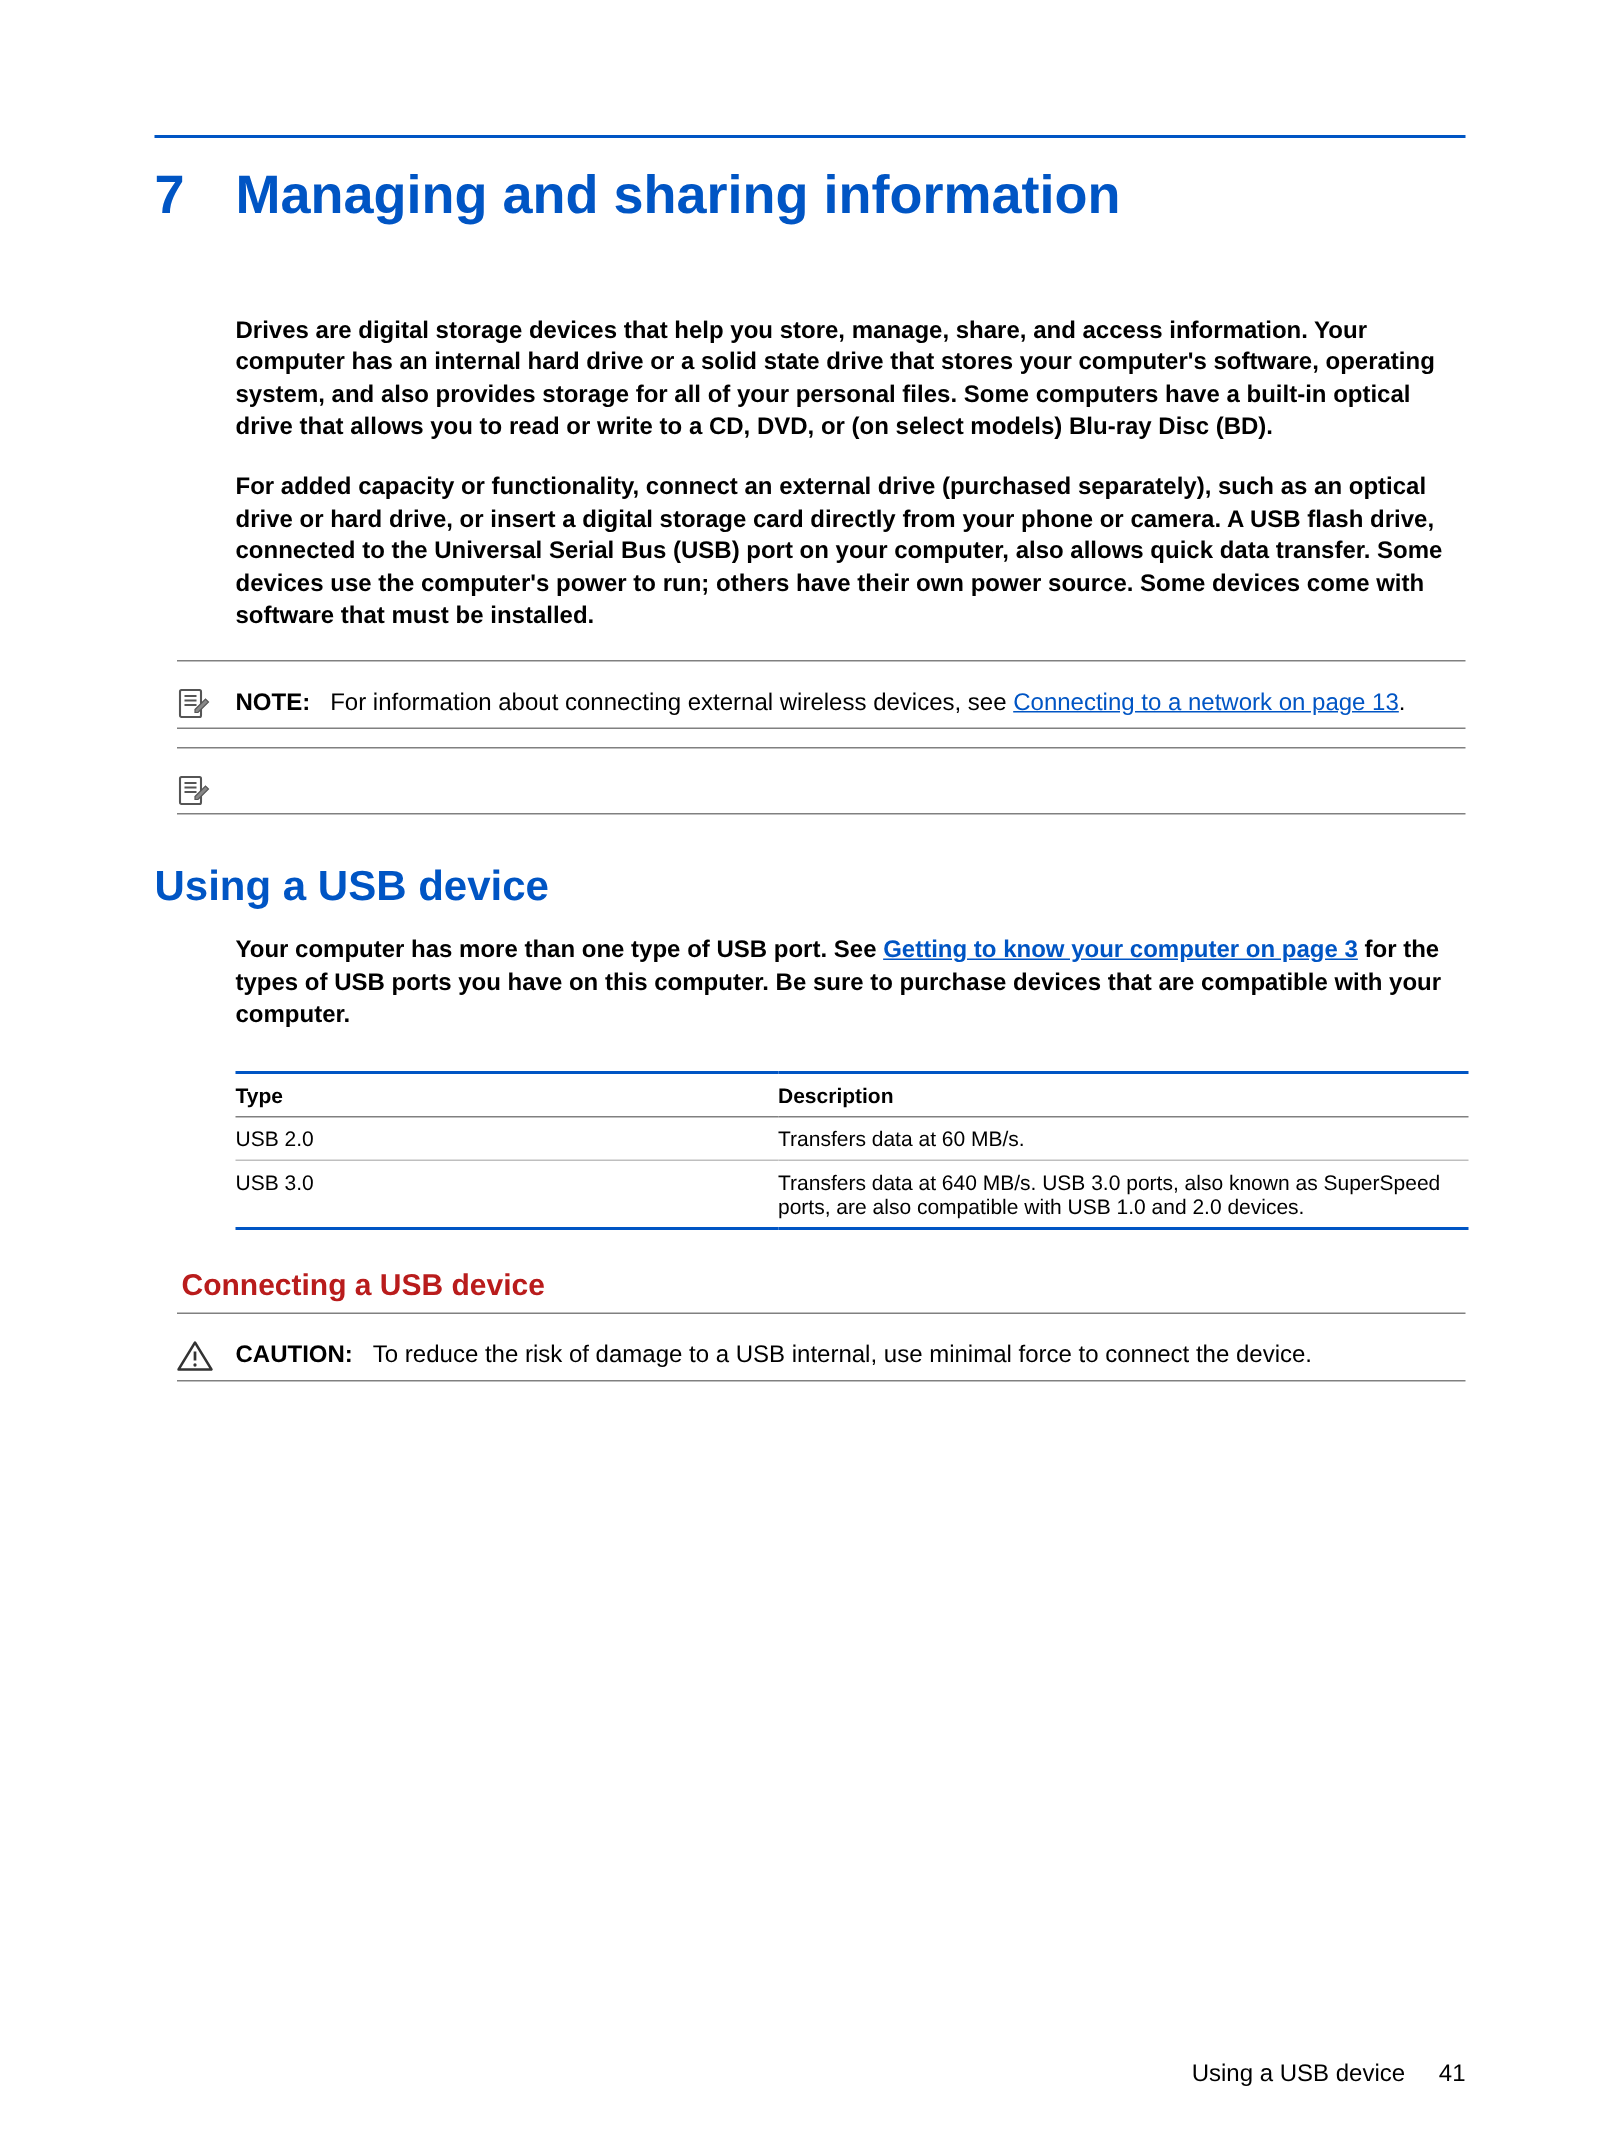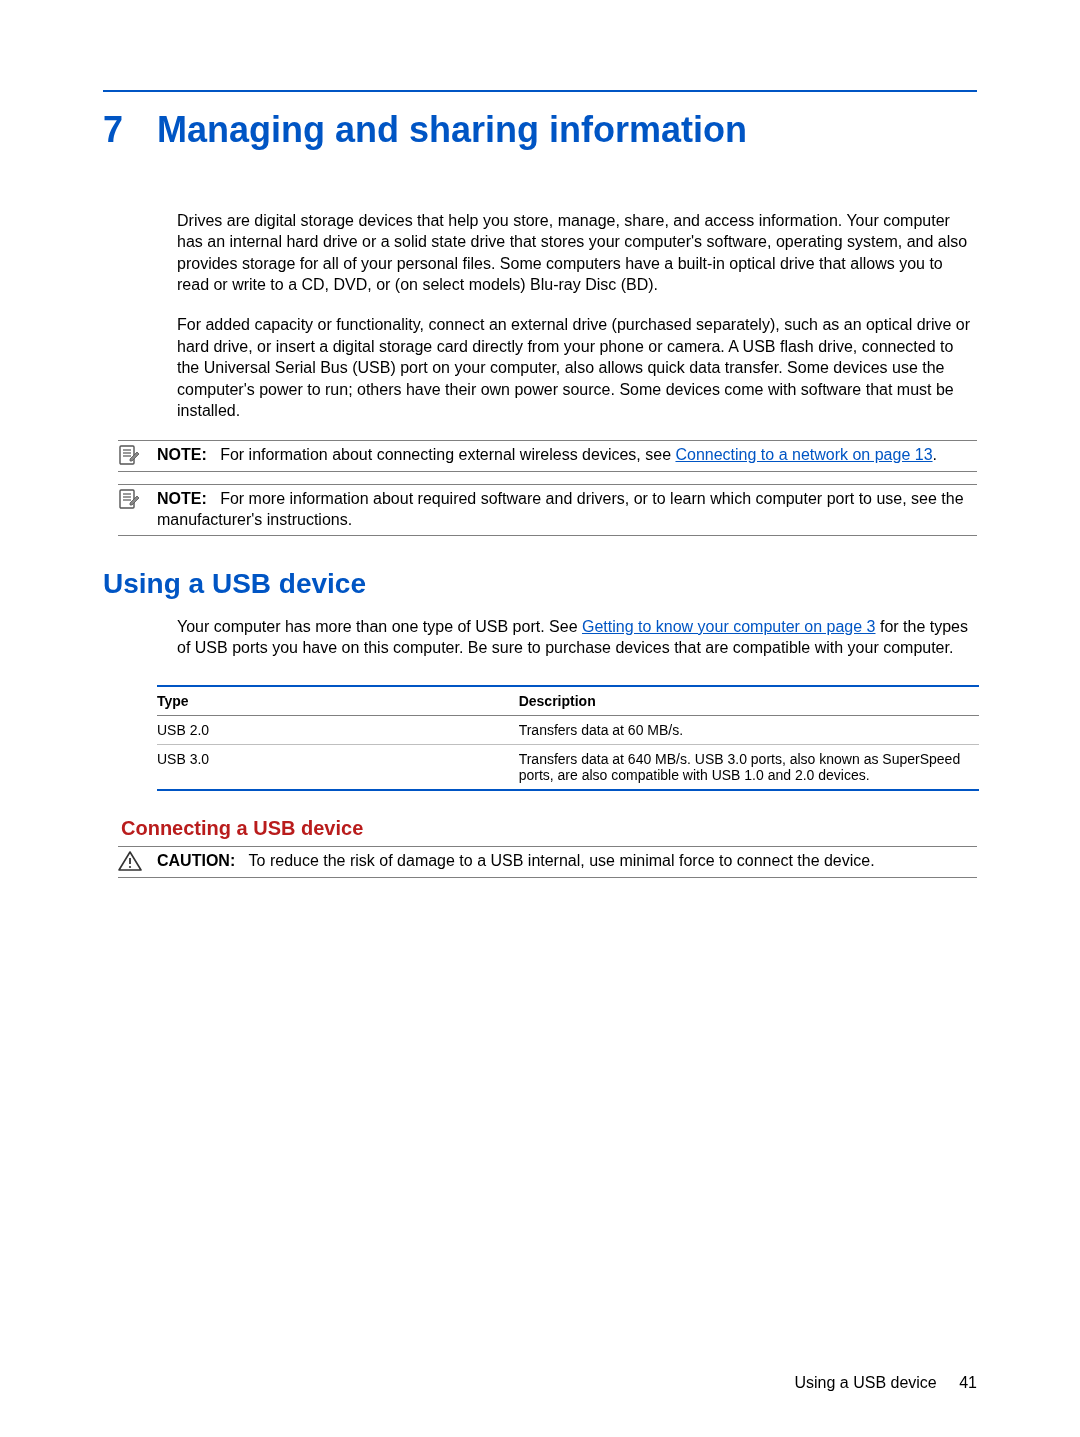--- a/index.html
+++ b/index.html
@@ -33,30 +33,31 @@
     width: 54px;
     flex-shrink: 0;
     line-height: 1.1;
   }
   .chapter-title {
     font-size: 36px;
     line-height: 1.1;
     text-align: right;
   }
   .body-text {
-    margin-left: 74px;
+    margin-left: 54px;
     margin-bottom: 18px;
     line-height: 1.35;
+    font-weight: bold;
   }
   .note-block, .caution-block {
     margin-left: 15px;
     margin-bottom: 12px;
     border-top: 1px solid #808080;
     border-bottom: 1px solid #808080;
-    padding: 3px 0 4px 0;
+    padding: 17px 0 4px 0;
     display: flex;
     align-items: flex-start;
     line-height: 1.35;
   }
   .note-icon, .caution-icon {
     width: 39px;
     flex-shrink: 0;
     text-align: left;
     padding-top: 1px;
   }
@@ -155,23 +156,20 @@
 
   <div class="note-block">
     <div class="note-icon">
       <svg width="22" height="20" viewBox="0 0 22 20">
         <rect x="2" y="1" width="14" height="18" rx="1" fill="none" stroke="#555" stroke-width="1.4"></rect>
         <line x1="5" y1="5" x2="13" y2="5" stroke="#555" stroke-width="1.2"></line>
         <line x1="5" y1="8" x2="13" y2="8" stroke="#555" stroke-width="1.2"></line>
         <line x1="5" y1="11" x2="13" y2="11" stroke="#555" stroke-width="1.2"></line>
         <path d="M12 14 L19 7 L21 9 L14 16 L12 16 Z" fill="#888" stroke="#555" stroke-width="0.8"></path>
       </svg>
-    </div>
-    <div class="note-content">
-      <span class="note-label">NOTE:</span>&nbsp;&nbsp;&nbsp;<span>For more information about required software and drivers, or to learn which computer port to use, see the manufacturer's instructions.</span>
     </div>
   </div>
 
   <div class="h2">Using a USB device</div>
 
 
   <div class="body-text">
     <span>Your computer has more than one type of USB port. See </span><span class="link">Getting to know your computer on page 3</span><span> for the types of USB ports you have on this computer. Be sure to purchase devices that are compatible with your computer.</span>
   </div>
 

